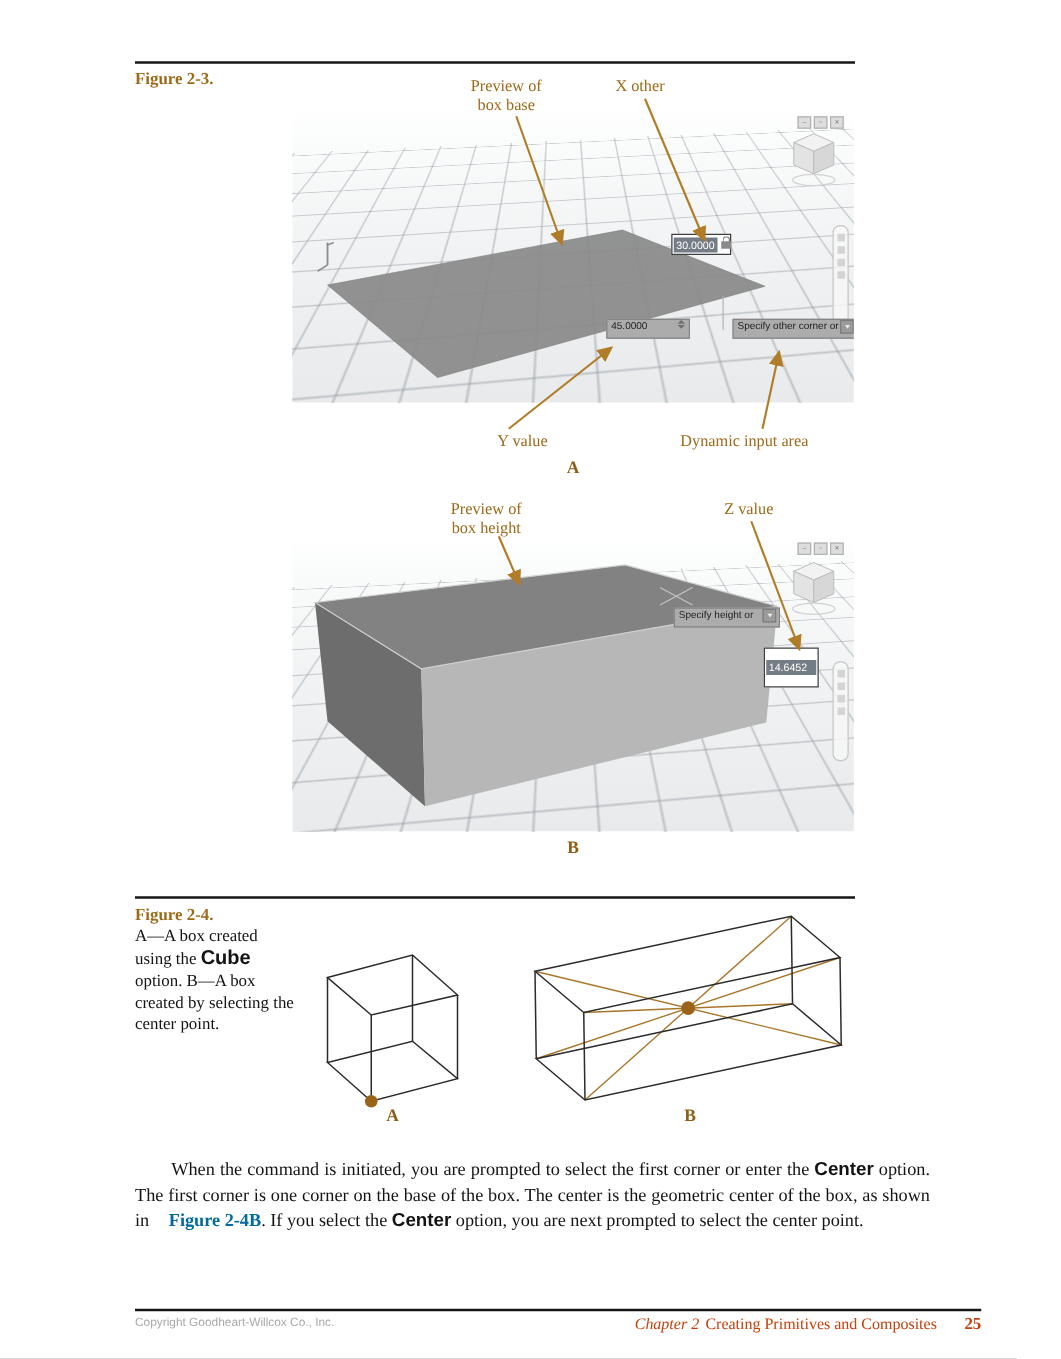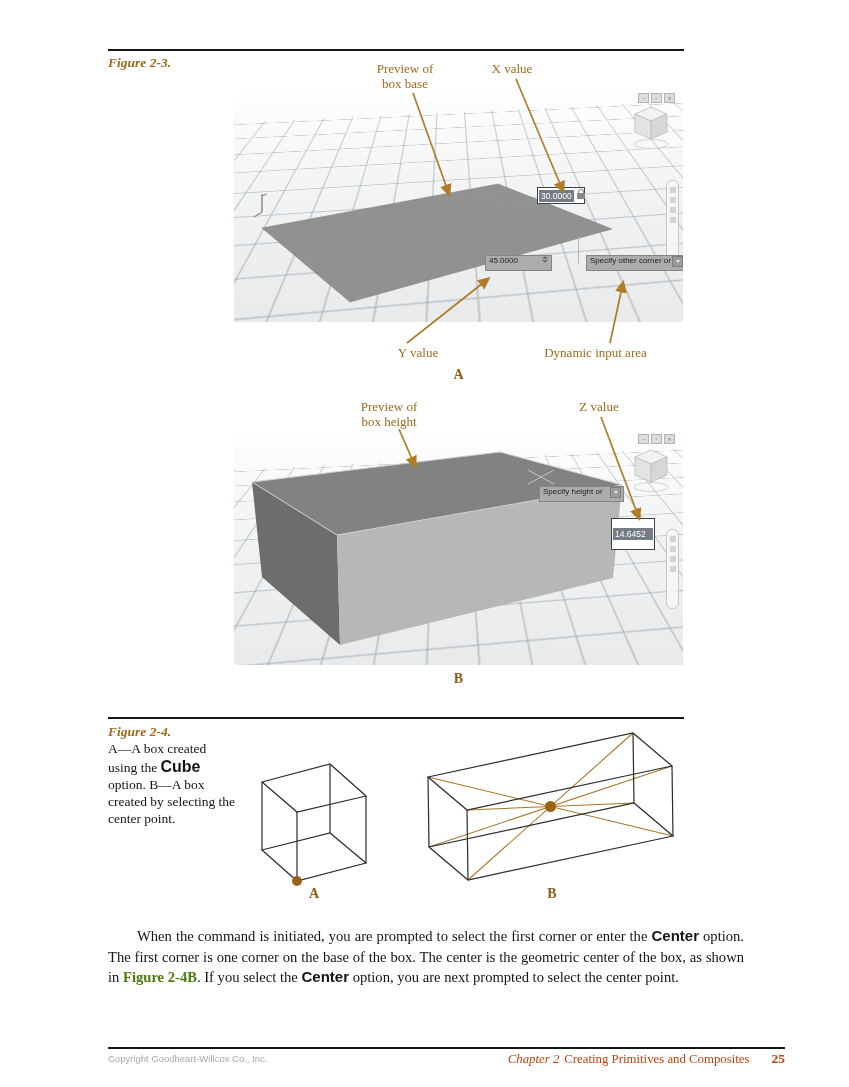--- a/index.html
+++ b/index.html
@@ -1,23 +1,23 @@
 <!DOCTYPE html>
 <html><head>
 <meta charset="utf-8">
 <style>
   html,body{margin:0;padding:0;background:#9a9a9a;}
   .page{position:relative;width:849px;height:1087px;background:#ffffff;margin:0 auto;
         font-family:"Liberation Serif",serif;overflow:hidden;}
   .rule{position:absolute;background:#161616;}
   
   .cap-block{position:absolute;font-size:13.5px;line-height:1.24;color:#141414;}
-  .fig-title{font-weight:bold;color:#9d6a1a;display:block;font-style:italic;}
+  .fig-title{font-weight:bold;color:#9d6a1a;display:block;}
   .bold-sans{font-family:"Liberation Sans",sans-serif;font-weight:bold;font-size:16px;}
-  .figref{font-weight:bold;color:#4d7c0f;}
+  .figref{font-weight:bold;color:#0369a1;margin-left:12px;}
   .label-brown{position:absolute;font-size:13px;color:#9d6a1a;text-align:center;line-height:1.18;z-index:6;}
   .sub-letter{position:absolute;font-weight:bold;font-size:14px;color:#8f5e16;text-align:center;z-index:6;}
   
   .vp{position:absolute;overflow:hidden;
       background:linear-gradient(180deg,#ffffff 0%,#fbfcfc 9%,#eff1f2 55%,#e8eaeb 100%);}
   .grid3d{position:absolute;width:1150px;height:950px;
       background-image:
         repeating-linear-gradient(90deg,rgba(146,154,162,.48) 0 1px,transparent 1px 27px),
         repeating-linear-gradient(0deg,rgba(146,154,162,.48) 0 1px,transparent 1px 27px);
       transform:perspective(430px) rotateX(63deg) rotateZ(-6deg);
@@ -68,21 +68,21 @@
   <div class="rule" style="left:108px;top:49px;width:576px;height:2px;"></div>
 
   <div class="cap-block" style="left:108px;top:55px;width:128px;">
     <span class="fig-title">Figure 2-3.</span>
   </div>
 
   <div class="label-brown" style="left:345px;top:61px;width:120px;">
     <span style="display:block;">Preview of</span>
     <span style="display:block;">box base</span>
   </div>
-  <div class="label-brown" style="left:462px;top:61px;width:100px;">X value</div>
+  <div class="label-brown" style="left:462px;top:61px;width:100px;">X other</div>
   <div class="label-brown" style="left:368px;top:345px;width:100px;">Y value</div>
   <div class="label-brown" style="left:533px;top:345px;width:125px;">Dynamic input area</div>
 
   <div class="vp" style="left:234px;top:88px;width:449px;height:234px;">
     <div class="grid3d" style="left:-310px;top:22px;"></div>
     <svg class="vpsvg" width="449" height="234">
       <polygon points="28,140 264,96 378,141 116,214" fill="#8a8a8a" fill-opacity="0.93" stroke="#7d7d7d" stroke-width="0.5"></polygon>
     </svg>
     <svg class="vpsvg" width="40" height="26" style="left:16px;top:104px;">
       <line x1="12" y1="2" x2="12" y2="20" stroke="#8d8d8d" stroke-width="1.5"></line>

